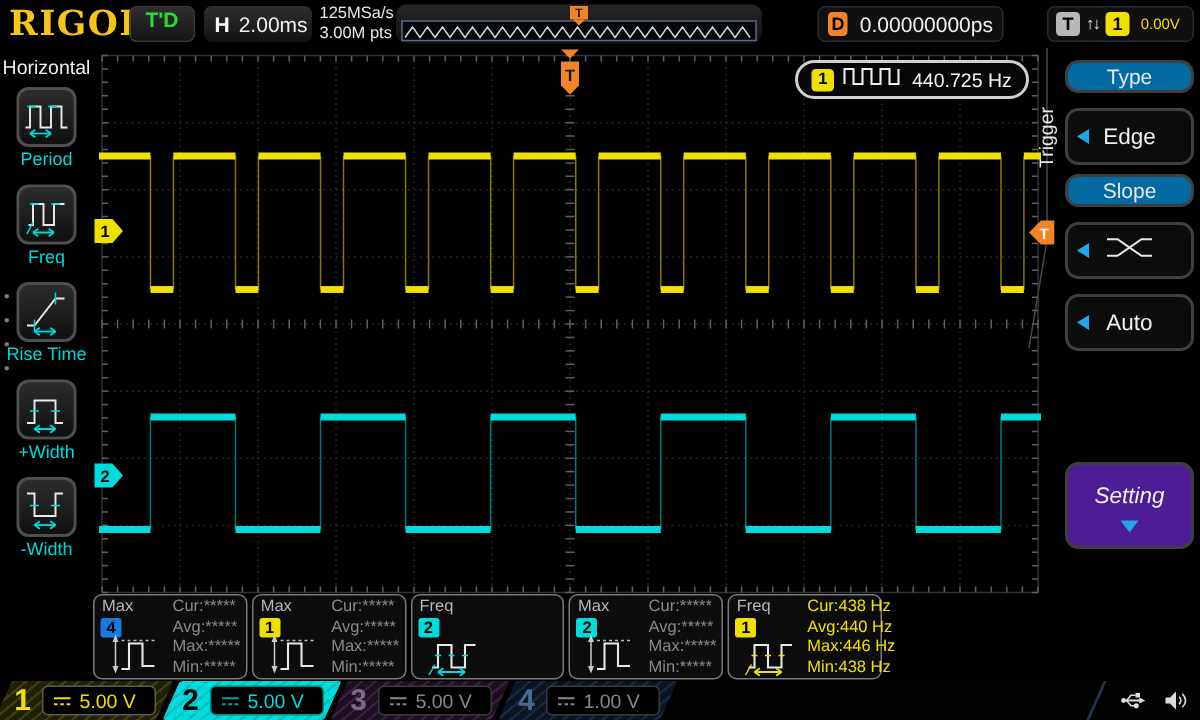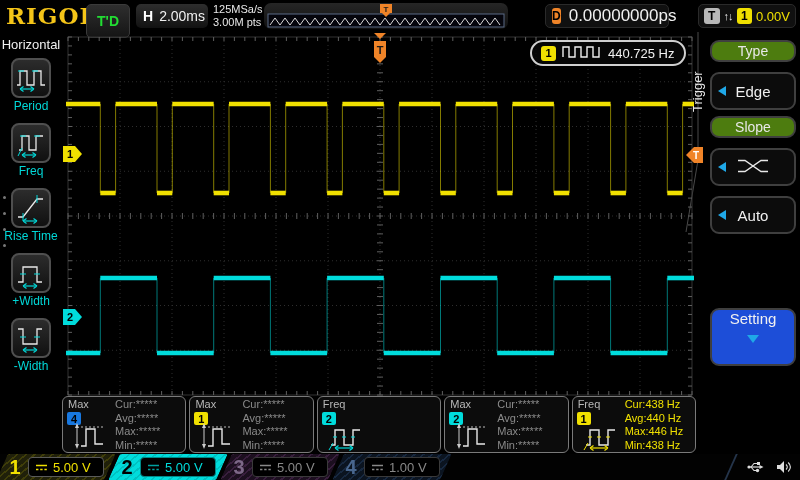--- a/index.html
+++ b/index.html
@@ -4,42 +4,42 @@
 <style>
   * { margin:0; padding:0; box-sizing:border-box; }
   html,body { background:#000; }
   body { font-family:"Liberation Sans","DejaVu Sans",sans-serif; }
   #scope { position:relative; width:800px; height:480px; background:#000; overflow:hidden; }
 
   
   header { position:absolute; left:0; top:0; width:800px; height:32px; background:#000; }
   .logo { position:absolute; left:6px; top:2px; font-family:"DejaVu Serif","Liberation Serif",serif;
           font-weight:bold; font-size:23px; color:#f5c518; letter-spacing:1px; }
-  .tdbox { position:absolute; left:86px; top:4px; width:44px; height:34px; background:linear-gradient(#2e2e2e,#151515);
-           border-radius:5px; border:1px solid #3a3a3a; display:flex; align-items:center; justify-content:center;
+  .tdbox { position:absolute; left:86px; top:4px; width:44px; height:24px; background:linear-gradient(#2e2e2e,#151515);
+           border-radius:5px; border:1px solid #3a3a3a; display:flex; align-items:flex-start; justify-content:center;
            color:#22dd33; font-weight:bold; font-size:14px; }
   .hbox { position:absolute; left:136px; top:4px; width:72px; height:24px; background:linear-gradient(#2e2e2e,#121212);
           border-radius:5px; display:flex; align-items:center; gap:6px; padding-left:7px; }
   .hkey { color:#fff; font-weight:bold; font-size:14px; }
   .hval { color:#f0f0f0; font-size:14px; }
   .srate { position:absolute; left:213px; top:3px; color:#e8e8e8; font-size:11px; line-height:13px; }
   .posbar { position:absolute; left:264px; top:3px; width:244px; height:26px; background:linear-gradient(#262626,#101010); border-radius:7px; }
   .dbox { position:absolute; left:545px; top:4px; width:124px; height:24px; background:#101010; border:1px solid #2a2a2a;
           border-radius:5px; display:flex; align-items:center; gap:8px; padding:0 6px; }
   .dkey { width:16px; height:16px; background:#f08428; color:#000; border-radius:3px; font-weight:bold; font-size:12px;
           display:flex; align-items:center; justify-content:center; }
-  .dval { color:#f0f0f0; font-size:17px; flex:1; text-align:center; }
+  .dval { color:#f0f0f0; font-size:14px; flex:1; text-align:center; }
   .tbox { position:absolute; left:698px; top:4px; width:98px; height:24px; background:#101010; border:1px solid #2a2a2a;
           border-radius:5px; display:flex; align-items:center; gap:4px; padding:0 5px; }
   .tkey { width:16px; height:16px; background:#b8b8b8; color:#000; border-radius:3px; font-weight:bold; font-size:12px;
           display:flex; align-items:center; justify-content:center; }
   .tarrows { color:#e8e8e8; font-size:11px; letter-spacing:-1px; }
   .tch { width:16px; height:16px; background:#f0e000; color:#000; border-radius:3px; font-weight:bold; font-size:12px;
          display:flex; align-items:center; justify-content:center; }
-  .tlev { color:#f0e000; font-size:13px; flex:1; text-align:right; }
+  .tlev { color:#f0e000; font-size:10px; flex:1; text-align:center; }
 
   
   .left { position:absolute; left:0; top:32px; width:62px; height:422px; }
   .ltitle { color:#f0f0f0; font-size:13px; text-align:center; padding-top:5px; }
   #left-items { position:absolute; left:0; top:26px; width:62px; }
   .litem { height:65px; text-align:center; }
   .libtn { width:40px; height:40px; margin:0 auto; border:2px solid #4f4f4f; border-radius:8px;
            background:linear-gradient(#2c2c2c,#101010); display:flex; align-items:center; justify-content:center; }
   .lilabel { color:#00d8d8; font-size:12px; margin-top:1px; white-space:nowrap; }
   .dots { position:absolute; left:3px; top:164px; }
@@ -54,33 +54,33 @@
                      font-weight:bold; display:flex; align-items:center; justify-content:center; }
   .tfval { color:#f2f2f2; font-size:13px; }
 
   
   .right { position:absolute; left:700px; top:32px; width:100px; height:448px; z-index:1; }
   .rtitle { position:absolute; left:-10px; top:20px; width:20px; height:80px; writing-mode:vertical-rl;
             transform:rotate(180deg); color:#e8e8e8; font-size:13px; text-align:center; }
   .tabline { position:absolute; left:-16px; top:0; }
   #menu-sections { position:absolute; left:10px; top:8px; width:86px; }
   .msec { margin-bottom:6px; }
-  .mhead { height:22px; border:2px solid #3f3f3f; border-radius:9px; background:#4d7c0f; color:#e8e8e8;
+  .mhead { height:22px; border:2px solid #3f3f3f; border-radius:9px; background:#0369a1; color:#e8e8e8;
            font-size:14px; display:flex; align-items:center; justify-content:center; }
   .mbtn { height:38px; border:2px solid #3f3f3f; border-radius:9px; background:#0c0c0c; color:#f0f0f0;
           font-size:15px; display:flex; align-items:center; justify-content:center; position:relative; margin-top:10px; }
   .mbtn .tri { position:absolute; left:6px; top:50%; margin-top:-5px; width:0; height:0;
                border-top:5px solid transparent; border-bottom:5px solid transparent; border-right:8px solid #1fa8e8; }
   .setting { position:absolute; left:10px; top:276px; width:86px; height:58px; border:2px solid #3f3f3f;
-             border-radius:9px; background:#1d4ed8; color:#f0f0f0; font-size:15px; text-align:center; padding-top:0; }
+             border-radius:9px; background:#4c1d95; color:#f0f0f0; font-size:15px; text-align:center; padding-top:12px;font-style:italic; }
   .tri-down { width:0; height:0; margin:8px auto 0; border-left:6px solid transparent;
               border-right:6px solid transparent; border-top:8px solid #1fa8e8; }
 
   
-  #measure-row { position:absolute; left:62px; top:396px; width:634px; height:57px; display:flex; gap:3px; }
+  #measure-row { position:absolute; left:62px; top:396px; width:526px; height:57px; display:flex; gap:3px; }
   .panel { flex:1; position:relative; border:1px solid #7a7a7a; border-radius:6px; background:#0c0c0c; }
   .plabel { position:absolute; left:5px; top:1px; font-size:11px; color:#b8b8b8; }
   .pbadge { position:absolute; left:4px; top:15px; width:14px; height:13px; border-radius:2px; color:#000;
             font-size:11px; font-weight:bold; display:flex; align-items:center; justify-content:center; }
   .picon { position:absolute; left:9px; top:24px; }
   .pvals { position:absolute; left:52px; top:1px; font-size:11px; line-height:13.5px; white-space:nowrap; }
 
   
   footer { position:absolute; left:0; top:454px; width:800px; height:26px; background:#020202; }
   .ch { position:absolute; top:0; height:26px; transform:skewX(-24deg); border-radius:2px; overflow:hidden; }

